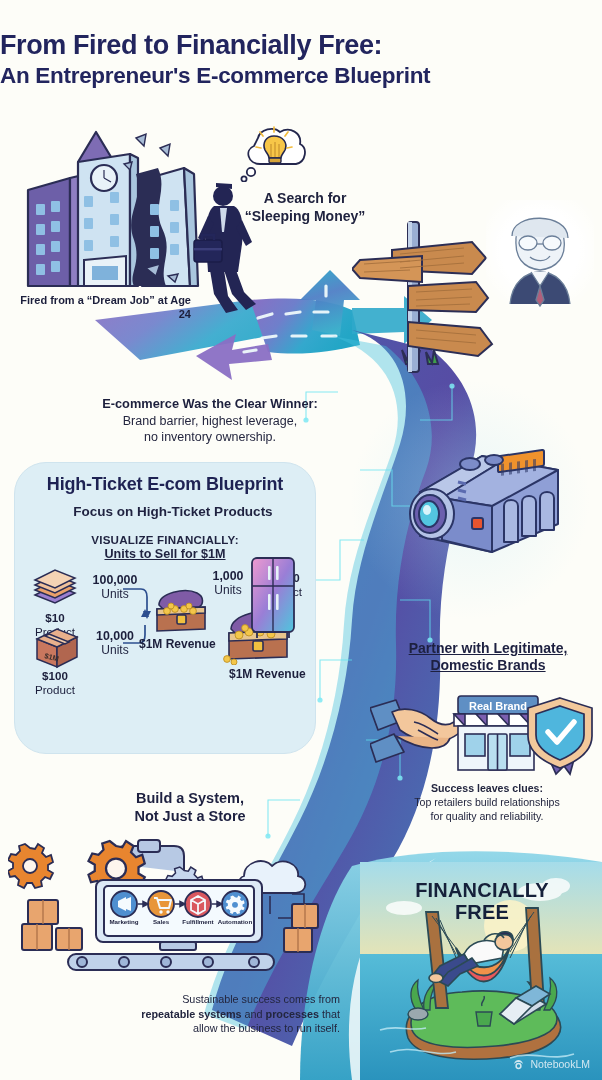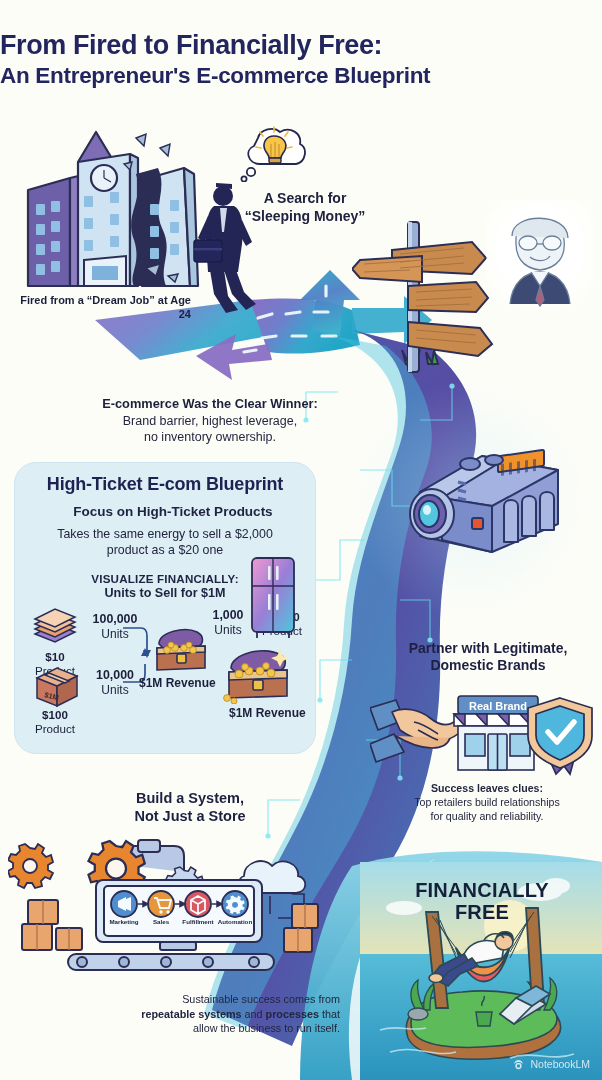--- a/index.html
+++ b/index.html
@@ -59,56 +59,56 @@
   }
   .winner-h { font-size: 12.8px; font-weight: bold; color: #1c1f3c; line-height: 1.3; }
   .winner-p { font-size: 12.5px; color: #24263f; line-height: 1.32; }
 
   
   .device { top: 440px; left: 372px; width: 210px; height: 150px; }
 
   
   .bp-card {
     top: 462px; left: 14px; width: 302px; height: 292px;
-    background: #ddeef5; border-radius: 22px;
+    background: #ddeef5; border-radius: 32px;
     border: 1px solid #cfe4ee;
   }
   .bp-title {
     margin-top: 11px; text-align: center;
     font-size: 18px; font-weight: bold; color: #1e2253; letter-spacing: -0.2px;
   }
   .bp-sub {
     margin-top: 9px; text-align: center;
     font-size: 13.5px; font-weight: bold; color: #1f2240; padding-left: 16px;
   }
   .bp-body {
     margin-top: 7px; text-align: center; padding: 0 18px;
     font-size: 12.4px; line-height: 1.3; color: #22253f;
   }
   .viz-h {
     margin-top: 14px; text-align: center;
     font-size: 11.6px; font-weight: bold; color: #1f2240; letter-spacing: 0.2px;
   }
   .viz-h2 {
     text-align: center; margin-top: 1px;
-    font-size: 12.6px; font-weight: bold; color: #1f2240;
+    font-size: 12.6px; font-weight: bold; color: #1f2240; text-decoration: underline;
   }
 
   .diagram { position: relative; margin-top: 6px; height: 136px; }
   .dg { position: absolute; }
   .dg-lab { font-size: 11.6px; font-weight: bold; color: #1c1f3c; text-align: center; line-height: 1.18; }
   .dg-lab .reg { font-weight: normal; }
   .dg-units { font-size: 12.4px; font-weight: bold; color: #1c1f3c; text-align: center; line-height: 1.15; }
   .dg-units .u { font-weight: normal; font-size: 12px; }
   .dg-rev { font-size: 12px; font-weight: bold; color: #1c1f3c; }
 
   
   .partner-h {
     top: 640px; left: 378px; width: 220px; text-align: center;
-    font-size: 14px; font-weight: bold; line-height: 1.24; color: #1d2040;
+    font-size: 14px; font-weight: bold; line-height: 1.24; color: #1d2040; text-decoration: underline;
   }
   .partner-art { top: 682px; left: 370px; width: 232px; height: 96px; }
   .partner-cap {
     top: 782px; left: 374px; width: 226px; text-align: center;
     font-size: 10.6px; line-height: 1.3; color: #23263f;
   }
   .partner-cap b { font-weight: bold; }
 
   
   .sys-h {
@@ -403,24 +403,20 @@
       <path d="M132,66 C132,58 146,58 146,66 L146,102 L132,102 Z" fill="#a9b8e2"></path>
       <path d="M150,62 C150,54 164,54 164,62 L164,96 L150,96 Z" fill="#a9b8e2"></path>
       <path d="M168,58 C168,50 182,50 182,58 L182,90 L168,90 Z" fill="#a9b8e2"></path>
       <path d="M86,42 L94,44 M86,50 L94,52 M86,58 L94,60" stroke="#5b6bb0" stroke-width="3"></path>
     </g>
   </svg>
 
   <div class="abs bp-card">
     <div class="bp-title">High-Ticket E-com Blueprint</div>
     <div class="bp-sub">Focus on High-Ticket Products</div>
-    <div class="bp-body">
-      <div>Takes the same energy to sell a $2,000</div>
-      <div>product as a $20 one</div>
-    </div>
     <div class="viz-h">VISUALIZE FINANCIALLY:</div>
     <div class="viz-h2">Units to Sell for $1M</div>
 
     <div class="diagram">
 
       <svg class="dg" style="left:0;top:0" width="302" height="136" viewBox="0 0 302 136">
         <g fill="none" stroke="#2d4f8f" stroke-width="1.7">
           <path d="M108,22 L126,22 Q132,22 132,30 L132,44"></path>
           <path d="M108,76 L124,76 Q130,76 130,68 L130,58"></path>
         </g>

